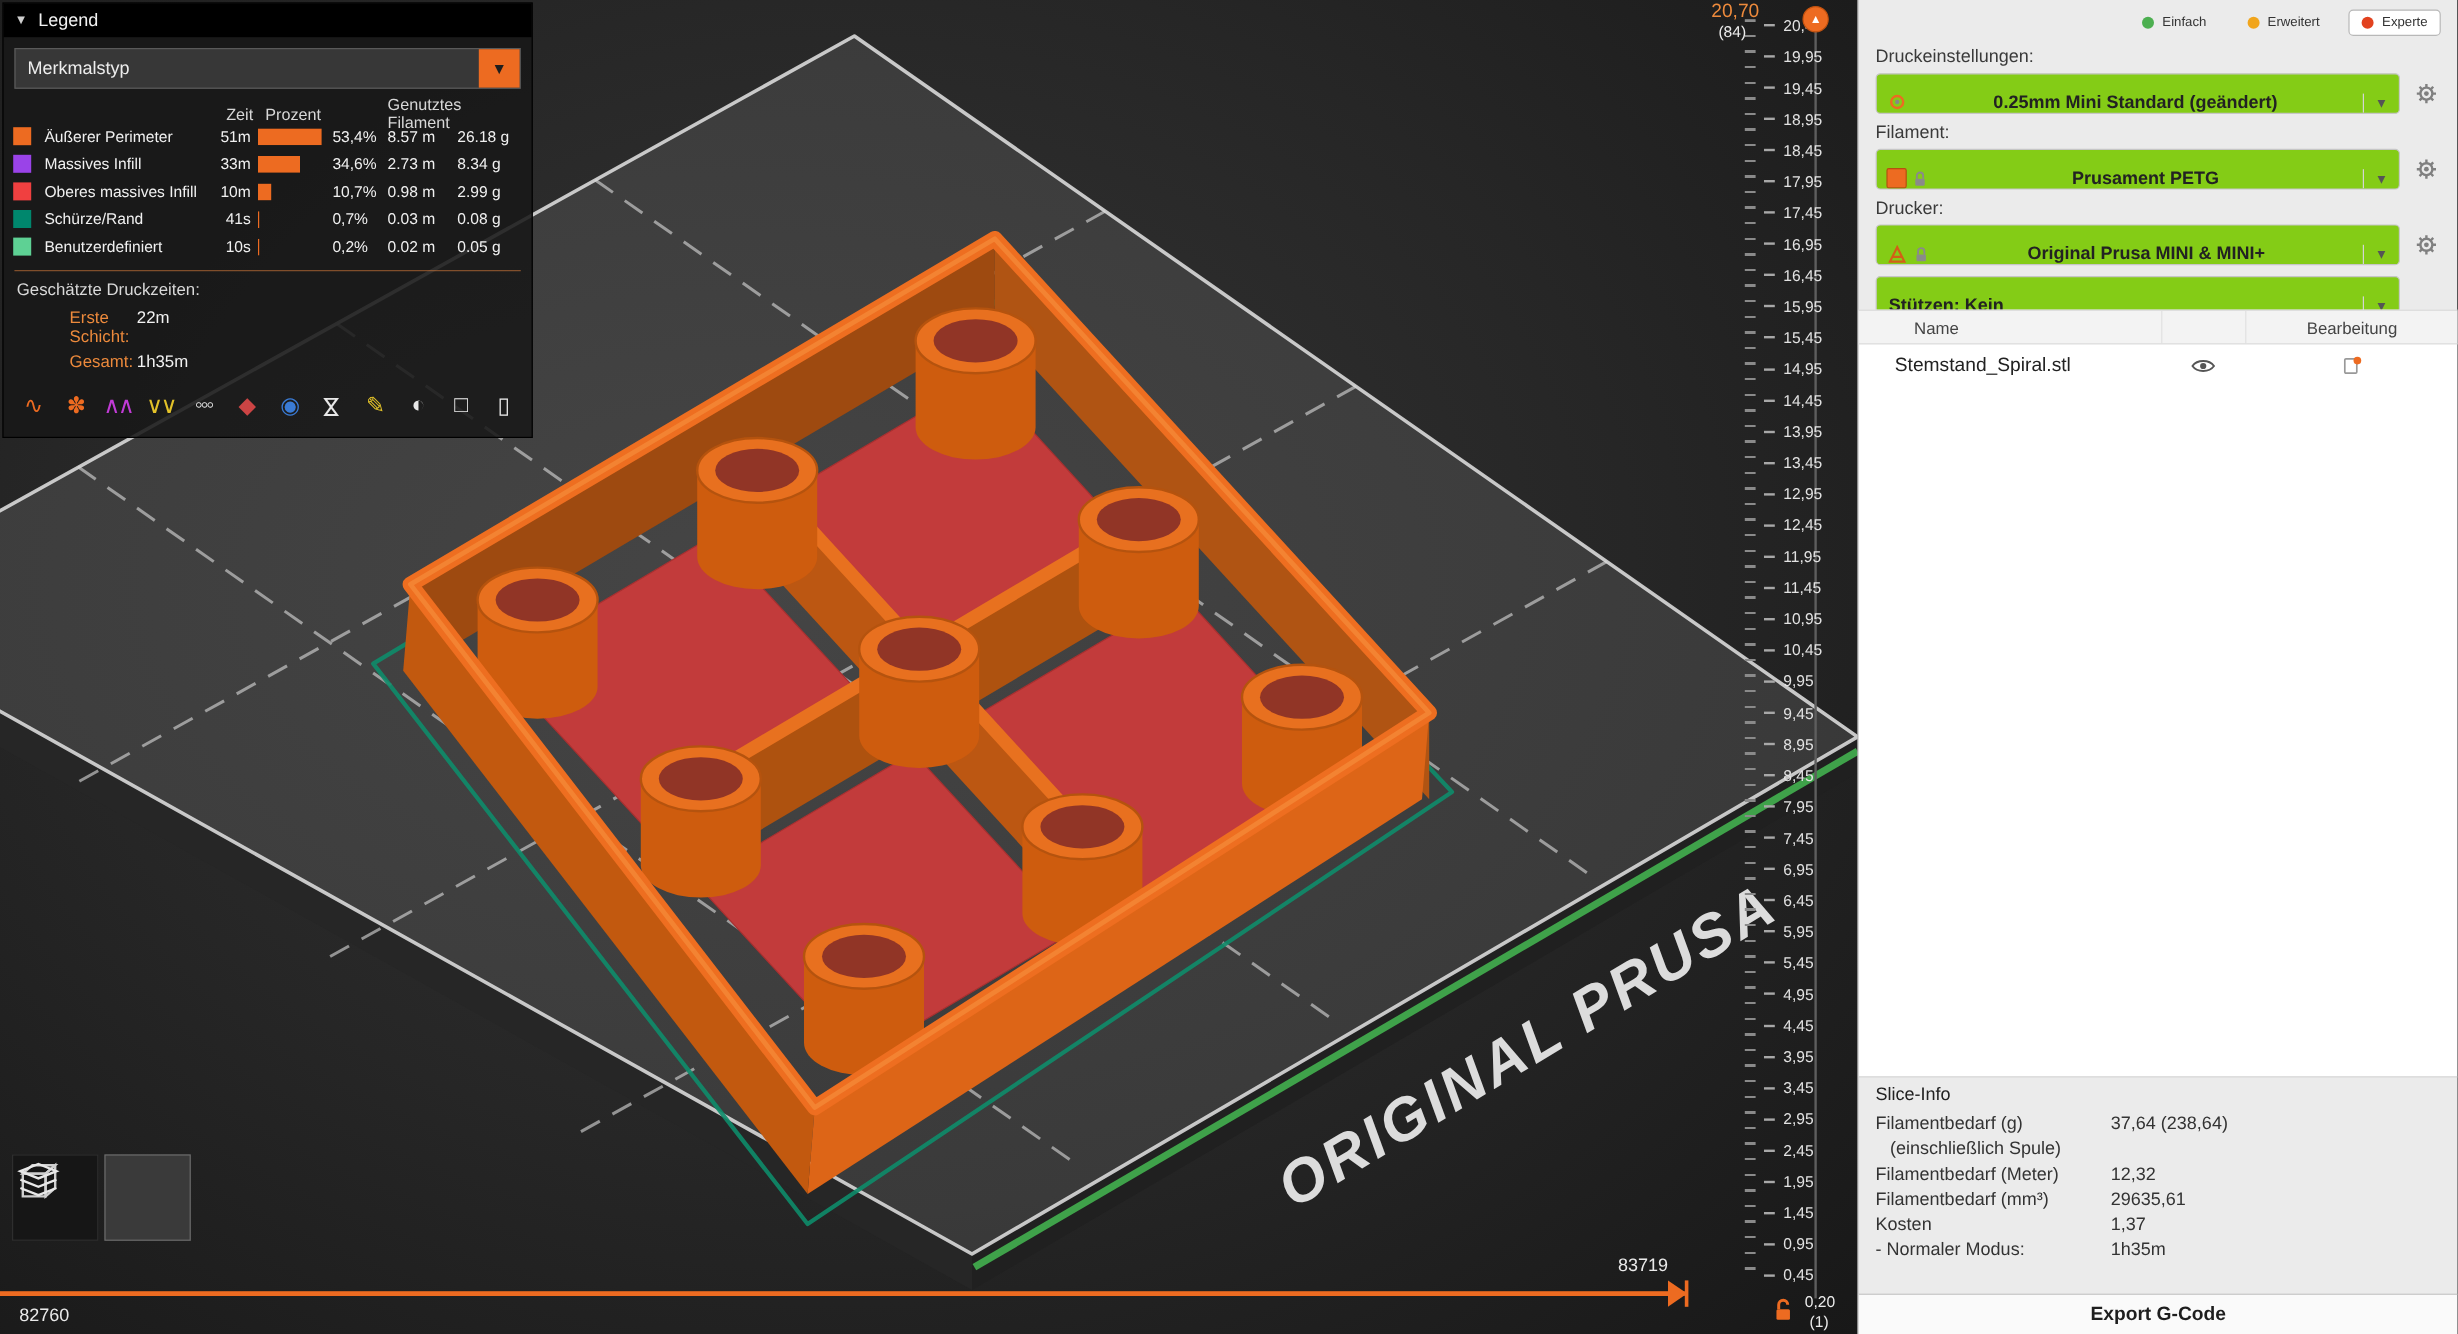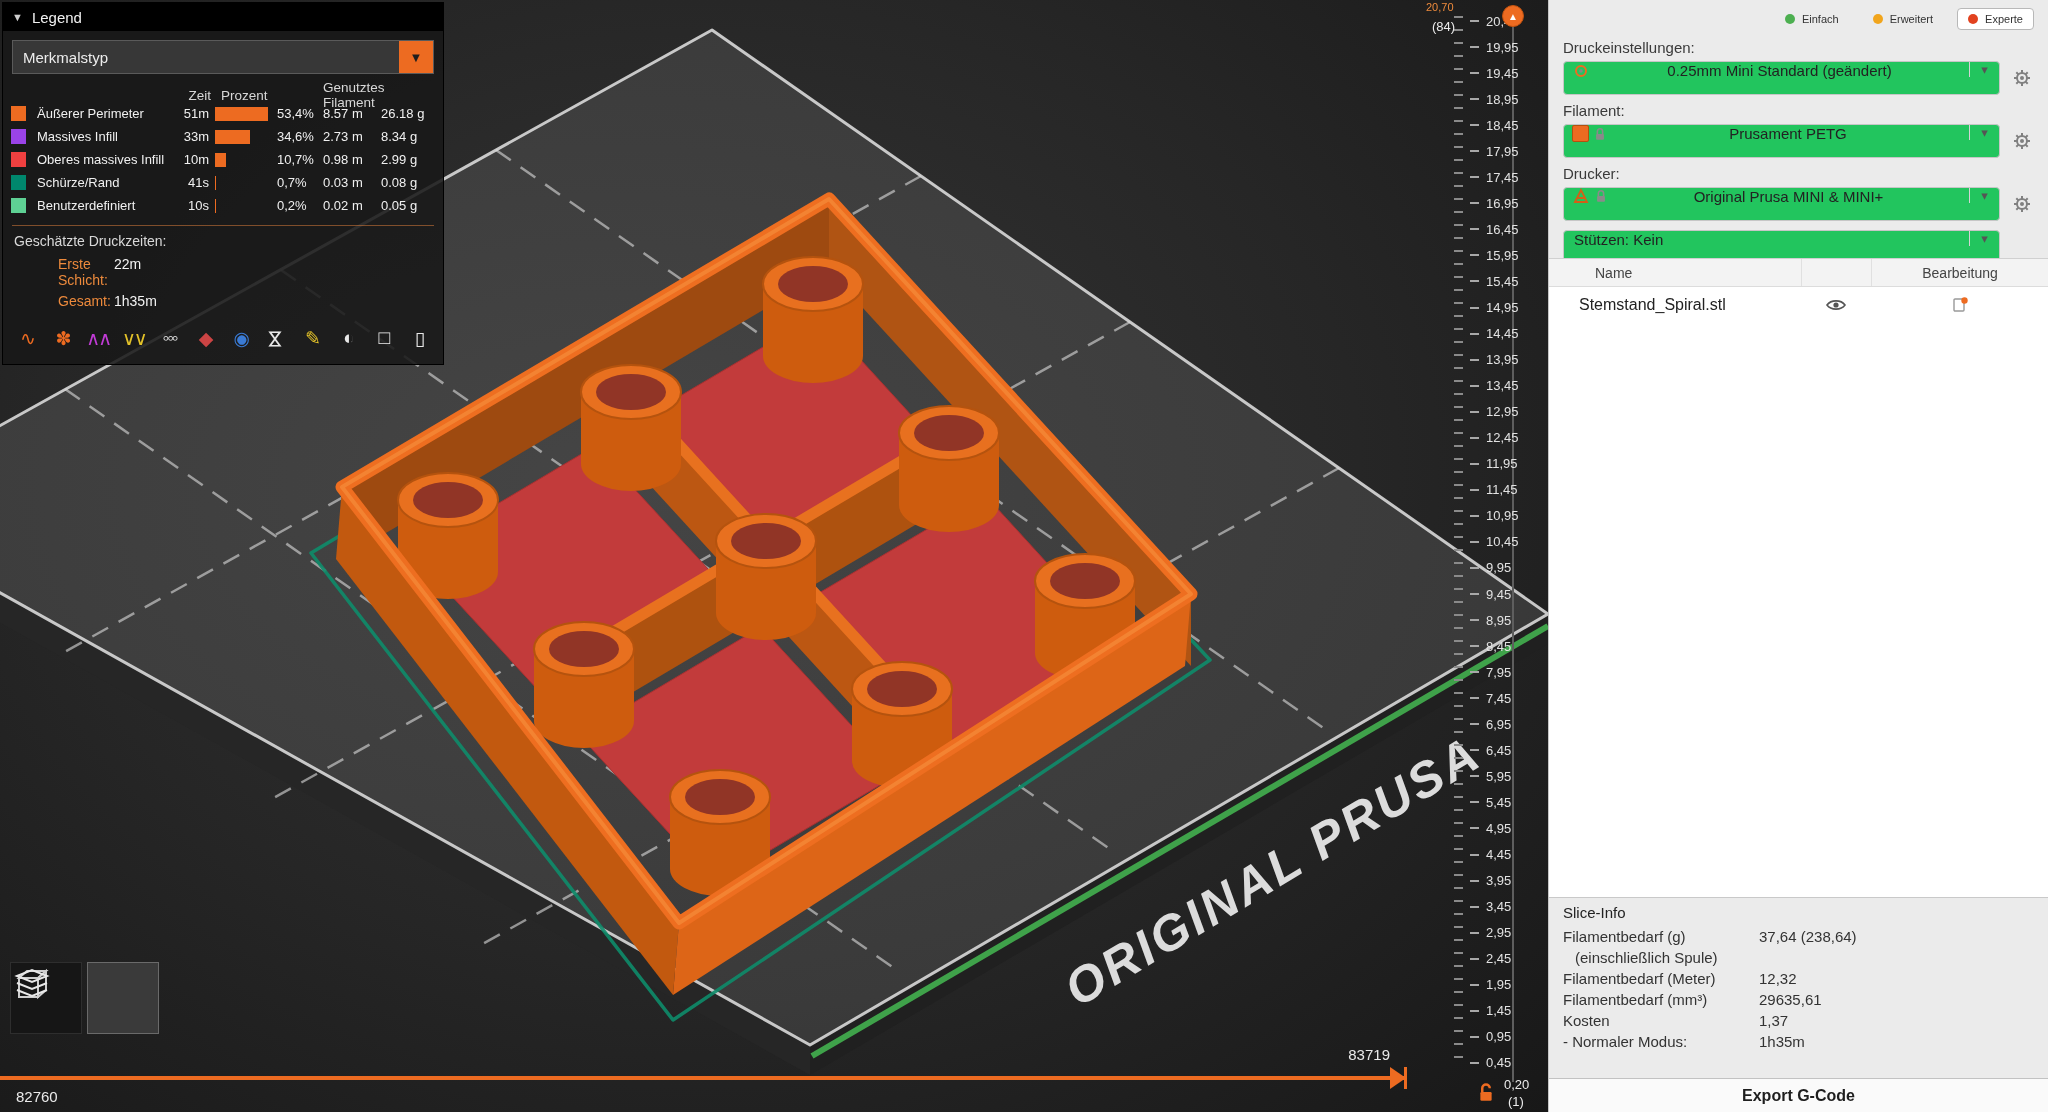--- a/index.html
+++ b/index.html
@@ -68,38 +68,38 @@
                 background:repeating-linear-gradient(to bottom,#8A8A8A 0 2px,transparent 2px 13px); }
   .v-rail { position:absolute; left:88px; top:26px; bottom:30px; width:2px; background:#5E5E5E; }
   .tick-list { position:absolute; left:46px; top:14px; bottom:42px; right:0;
                display:flex; flex-direction:column; justify-content:space-between; }
   .tick { display:flex; align-items:center; gap:7px; height:14px; }
   .tick .dash { width:9px; height:2px; background:#A8A8A8; }
   .tick .tlabel { font-size:13px; color:#E2E2E2; }
   .v-handle { position:absolute; left:78px; top:5px; width:22px; height:22px; border-radius:50%;
               background:#ED6B21; color:#FFF; display:flex; align-items:center; justify-content:center;
               font-size:10px; border:1px solid #C2520F; }
-  .v-top-val { position:absolute; left:2px; top:1px; color:#ED8A3C; font-size:11px; }
+  .v-top-val { position:absolute; left:2px; top:1px; color:#ED8A3C; font-size:16px; }
   .v-top-layer { position:absolute; left:8px; top:19px; color:#ECECEC; font-size:13px; }
   .v-lock { position:absolute; left:52px; bottom:6px; }
   .v-bot-val { position:absolute; left:80px; bottom:20px; color:#ECECEC; font-size:13px;margin-top:40px; }
   .v-bot-layer { position:absolute; left:84px; bottom:3px; color:#ECECEC; font-size:13px; }
 
   
   .sidebar { position:absolute; left:1548px; top:0; width:500px; height:1112px;
              background:#EBEBEB; border-left:1px solid #C6C6C6; color:#333; }
   .mode-row { display:flex; justify-content:flex-end; align-items:center; gap:14px; padding:8px 14px 2px; }
   .mode { display:flex; align-items:center; gap:7px; font-size:11px; color:#333;
           padding:4px 10px; border-radius:4px; }
   .mode.sel { background:#FFF; border:1px solid #B8B8B8; }
   .mode .dot { width:10px; height:10px; border-radius:50%; background:#999; }
   .sec-label { font-size:15px; color:#3A3A3A; padding:7px 14px 5px; }
   .combo-row { display:flex; align-items:center; gap:8px; padding:0 12px 0 14px; }
-  .combo { flex:1; height:34px; background:#22c55e; border:1px solid #C6C6C6; border-radius:4px;
-           display:flex; align-items:flex-start; overflow:hidden; }
+  .combo { flex:1; height:34px; background:#84cc16; border:1px solid #C6C6C6; border-radius:4px;
+           display:flex; align-items:flex-end; overflow:hidden;font-weight:bold; }
   .combo .c-icon { display:flex; align-items:center; padding-left:8px; gap:4px; }
   .combo .c-text { flex:1; display:flex; align-items:center; justify-content:center;
                    font-size:15px; color:#222; }
   .combo .c-text.left { justify-content:flex-start; padding-left:10px; }
   .combo .c-arrow { width:30px; border-left:1px solid #D4D4D4; display:flex; align-items:center;
                     justify-content:center; color:#555; font-size:13px; }
   .gear-btn { width:28px; height:28px; display:flex; align-items:center; justify-content:center; }
   .supports-row { padding:9px 48px 0 14px; display:flex; }
   .infill-row { padding:10px 14px; display:flex; align-items:center; }
   .infill-combo { width:150px; height:34px; }

